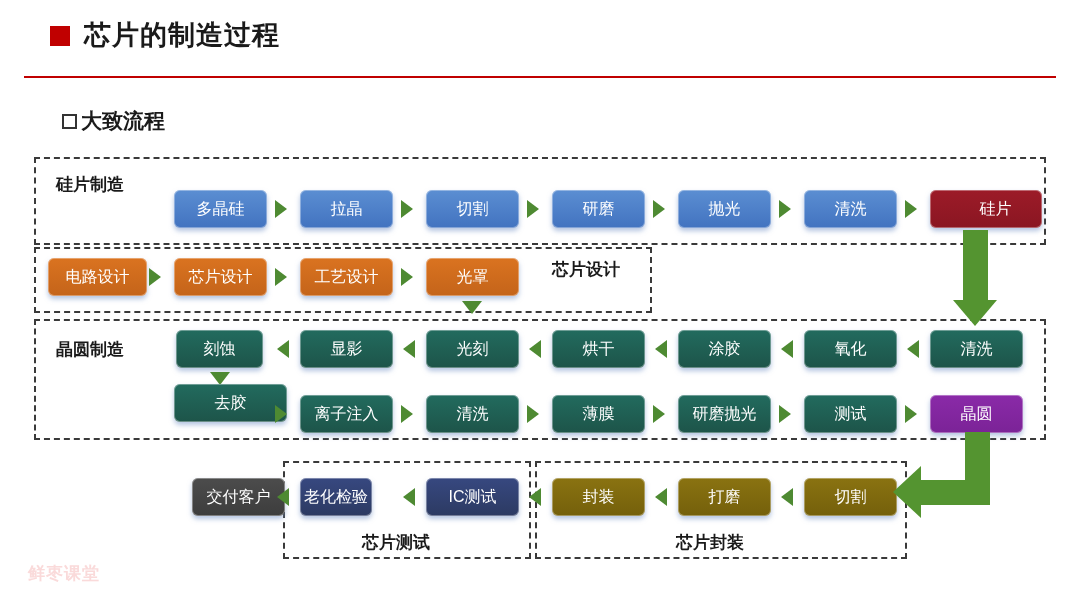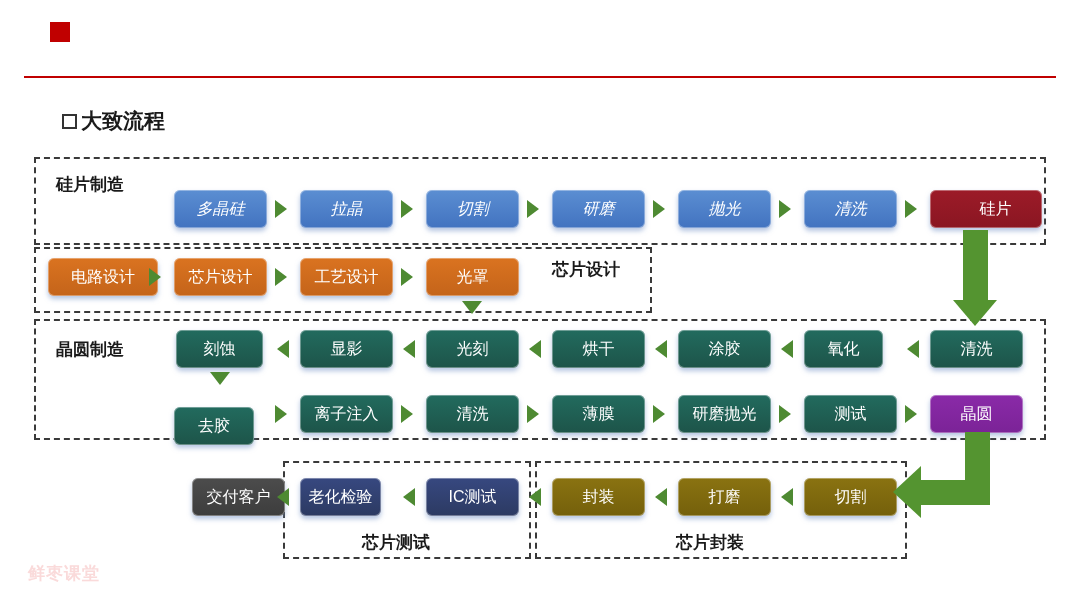--- a/index.html
+++ b/index.html
@@ -38,21 +38,21 @@
   
   .node{
     position:absolute;
     height:38px;
     border-radius:6px;
     display:flex;align-items:center;justify-content:center;
     color:#ffffff;font-size:16px;font-weight:400;
     box-shadow:0 3px 5px rgba(120,150,200,.55), 0 0 0 1px rgba(255,255,255,.35) inset;
     white-space:nowrap;
   }
-  .c-blue   {background:linear-gradient(#5b8ed2,#4273c0);font-style:italic;}
+  .c-blue   {background:linear-gradient(#5b8ed2,#4273c0);}
   .c-darkred{background:linear-gradient(#9c1b28,#8a1622);}
   .c-orange {background:linear-gradient(#da7320,#c4641a);}
   .c-green  {background:linear-gradient(#226b5e,#1d5449);}
   .c-purple {background:linear-gradient(#8a2aa8,#7b2397);}
   .c-gray   {background:linear-gradient(#4c4c4c,#3d3d3d);}
   .c-navy   {background:linear-gradient(#374880,#2c3a62);}
   .c-olive  {background:linear-gradient(#8a7311,#74600b);}
 
   
   .ar{position:absolute;width:0;height:0;}
@@ -82,20 +82,21 @@
   .watermark{
     position:absolute;left:28px;top:562px;
     font-size:17px;font-weight:bold;color:#fadada;letter-spacing:1px;
   }
 </style>
 </head>
 <body>
 
 <div class="slide-title">
   <span class="title-bullet"></span>
+  <span class="title-text">芯片的制造过程</span>
 </div>
 <div class="title-rule"></div>
 
 <div class="subhead">
   <span class="sub-bullet"></span>
   <span class="sub-text">大致流程</span>
 </div>
 
 <div class="grp" style="left:34px;top:157px;width:1012px;height:88px;"></div>
 <div class="grp" style="left:34px;top:247px;width:618px;height:66px;"></div>
@@ -116,62 +117,62 @@
 <div class="node c-blue" style="left:426px;top:190px;width:93px;">切割</div>
 <div class="ar ar-r" style="left:527px;top:200px;"></div>
 <div class="node c-blue" style="left:552px;top:190px;width:93px;">研磨</div>
 <div class="ar ar-r" style="left:653px;top:200px;"></div>
 <div class="node c-blue" style="left:678px;top:190px;width:93px;">抛光</div>
 <div class="ar ar-r" style="left:779px;top:200px;"></div>
 <div class="node c-blue" style="left:804px;top:190px;width:93px;">清洗</div>
 <div class="ar ar-r" style="left:905px;top:200px;"></div>
 <div class="node c-darkred" style="left:930px;top:190px;width:93px;padding-left:19px;">硅片</div>
 
-<div class="node c-orange" style="left:48px;top:258px;width:110px;border-radius:6px;">电路设计</div>
+<div class="node c-orange" style="left:48px;top:258px;width:99px;border-radius:6px;">电路设计</div>
 <div class="ar ar-r" style="left:149px;top:268px;"></div>
 <div class="node c-orange" style="left:174px;top:258px;width:93px;">芯片设计</div>
 <div class="ar ar-r" style="left:275px;top:268px;"></div>
 <div class="node c-orange" style="left:300px;top:258px;width:93px;">工艺设计</div>
 <div class="ar ar-r" style="left:401px;top:268px;"></div>
 <div class="node c-orange" style="left:426px;top:258px;width:93px;">光罩</div>
 <div class="ar ar-d" style="left:462px;top:301px;"></div>
 
 <div class="node c-green" style="left:176px;top:330px;width:87px;">刻蚀</div>
 <div class="ar ar-l" style="left:277px;top:340px;"></div>
 <div class="node c-green" style="left:300px;top:330px;width:93px;">显影</div>
 <div class="ar ar-l" style="left:403px;top:340px;"></div>
 <div class="node c-green" style="left:426px;top:330px;width:93px;">光刻</div>
 <div class="ar ar-l" style="left:529px;top:340px;"></div>
 <div class="node c-green" style="left:552px;top:330px;width:93px;">烘干</div>
 <div class="ar ar-l" style="left:655px;top:340px;"></div>
 <div class="node c-green" style="left:678px;top:330px;width:93px;">涂胶</div>
 <div class="ar ar-l" style="left:781px;top:340px;"></div>
-<div class="node c-green" style="left:804px;top:330px;width:79px;">氧化</div>
+<div class="node c-green" style="left:804px;top:330px;width:93px;">氧化</div>
 <div class="ar ar-l" style="left:907px;top:340px;"></div>
 <div class="node c-green" style="left:930px;top:330px;width:93px;">清洗</div>
 
 <div class="ar ar-d" style="left:210px;top:372px;"></div>
 
-<div class="node c-green" style="left:174px;top:407px;width:80px;">去胶</div>
+<div class="node c-green" style="left:174px;top:384px;width:113px;">去胶</div>
 <div class="ar ar-r" style="left:275px;top:405px;"></div>
 <div class="node c-green" style="left:300px;top:395px;width:93px;">离子注入</div>
 <div class="ar ar-r" style="left:401px;top:405px;"></div>
 <div class="node c-green" style="left:426px;top:395px;width:93px;">清洗</div>
 <div class="ar ar-r" style="left:527px;top:405px;"></div>
 <div class="node c-green" style="left:552px;top:395px;width:93px;">薄膜</div>
 <div class="ar ar-r" style="left:653px;top:405px;"></div>
 <div class="node c-green" style="left:678px;top:395px;width:93px;">研磨抛光</div>
 <div class="ar ar-r" style="left:779px;top:405px;"></div>
 <div class="node c-green" style="left:804px;top:395px;width:93px;">测试</div>
 <div class="ar ar-r" style="left:905px;top:405px;"></div>
 <div class="node c-purple" style="left:930px;top:395px;width:93px;">晶圆</div>
 
 <div class="node c-gray" style="left:192px;top:478px;width:93px;">交付客户</div>
 <div class="ar ar-l" style="left:277px;top:488px;"></div>
-<div class="node c-navy" style="left:300px;top:478px;width:81px;">老化检验</div>
+<div class="node c-navy" style="left:300px;top:478px;width:72px;">老化检验</div>
 <div class="ar ar-l" style="left:403px;top:488px;"></div>
 <div class="node c-navy" style="left:426px;top:478px;width:93px;">IC测试</div>
 <div class="ar ar-l" style="left:529px;top:488px;"></div>
 <div class="node c-olive" style="left:552px;top:478px;width:93px;">封装</div>
 <div class="ar ar-l" style="left:655px;top:488px;"></div>
 <div class="node c-olive" style="left:678px;top:478px;width:93px;">打磨</div>
 <div class="ar ar-l" style="left:781px;top:488px;"></div>
 <div class="node c-olive" style="left:804px;top:478px;width:93px;">切割</div>
 
 <div class="thick-shaft" style="left:963px;top:230px;width:25px;height:75px;"></div>

